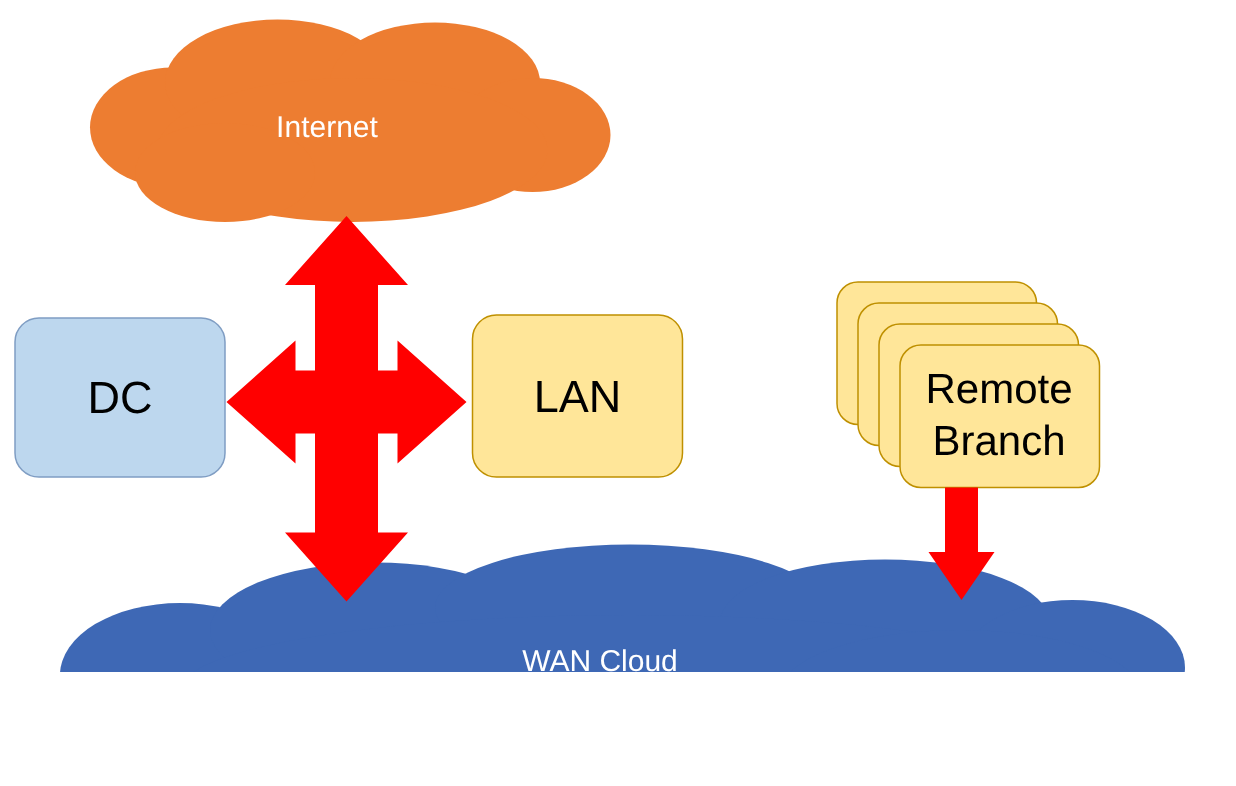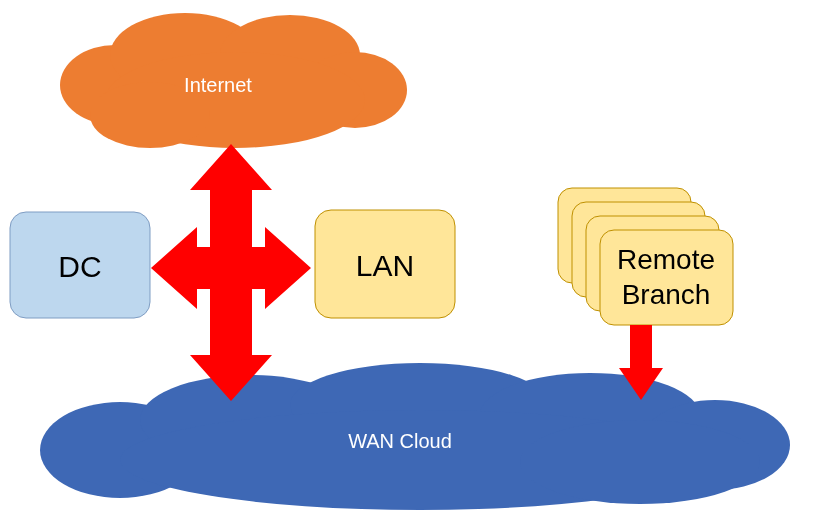--- a/index.html
+++ b/index.html
@@ -3,21 +3,21 @@
 <meta charset="utf-8">
 <style>
   html, body {
     margin: 0;
     padding: 0;
     background: #FFFFFF;
   }
   .stage {
     position: relative;
     width: 824px;
-    height: 524px;
+    height: 448px;
     background: #FFFFFF;
     overflow: hidden;
     font-family: "Liberation Sans", "DejaVu Sans", sans-serif;
   }
   svg text {
     font-family: "Liberation Sans", "DejaVu Sans", sans-serif;
   }
   .cloud-label {
     font-size: 20px;
     fill: #FFFFFF;

